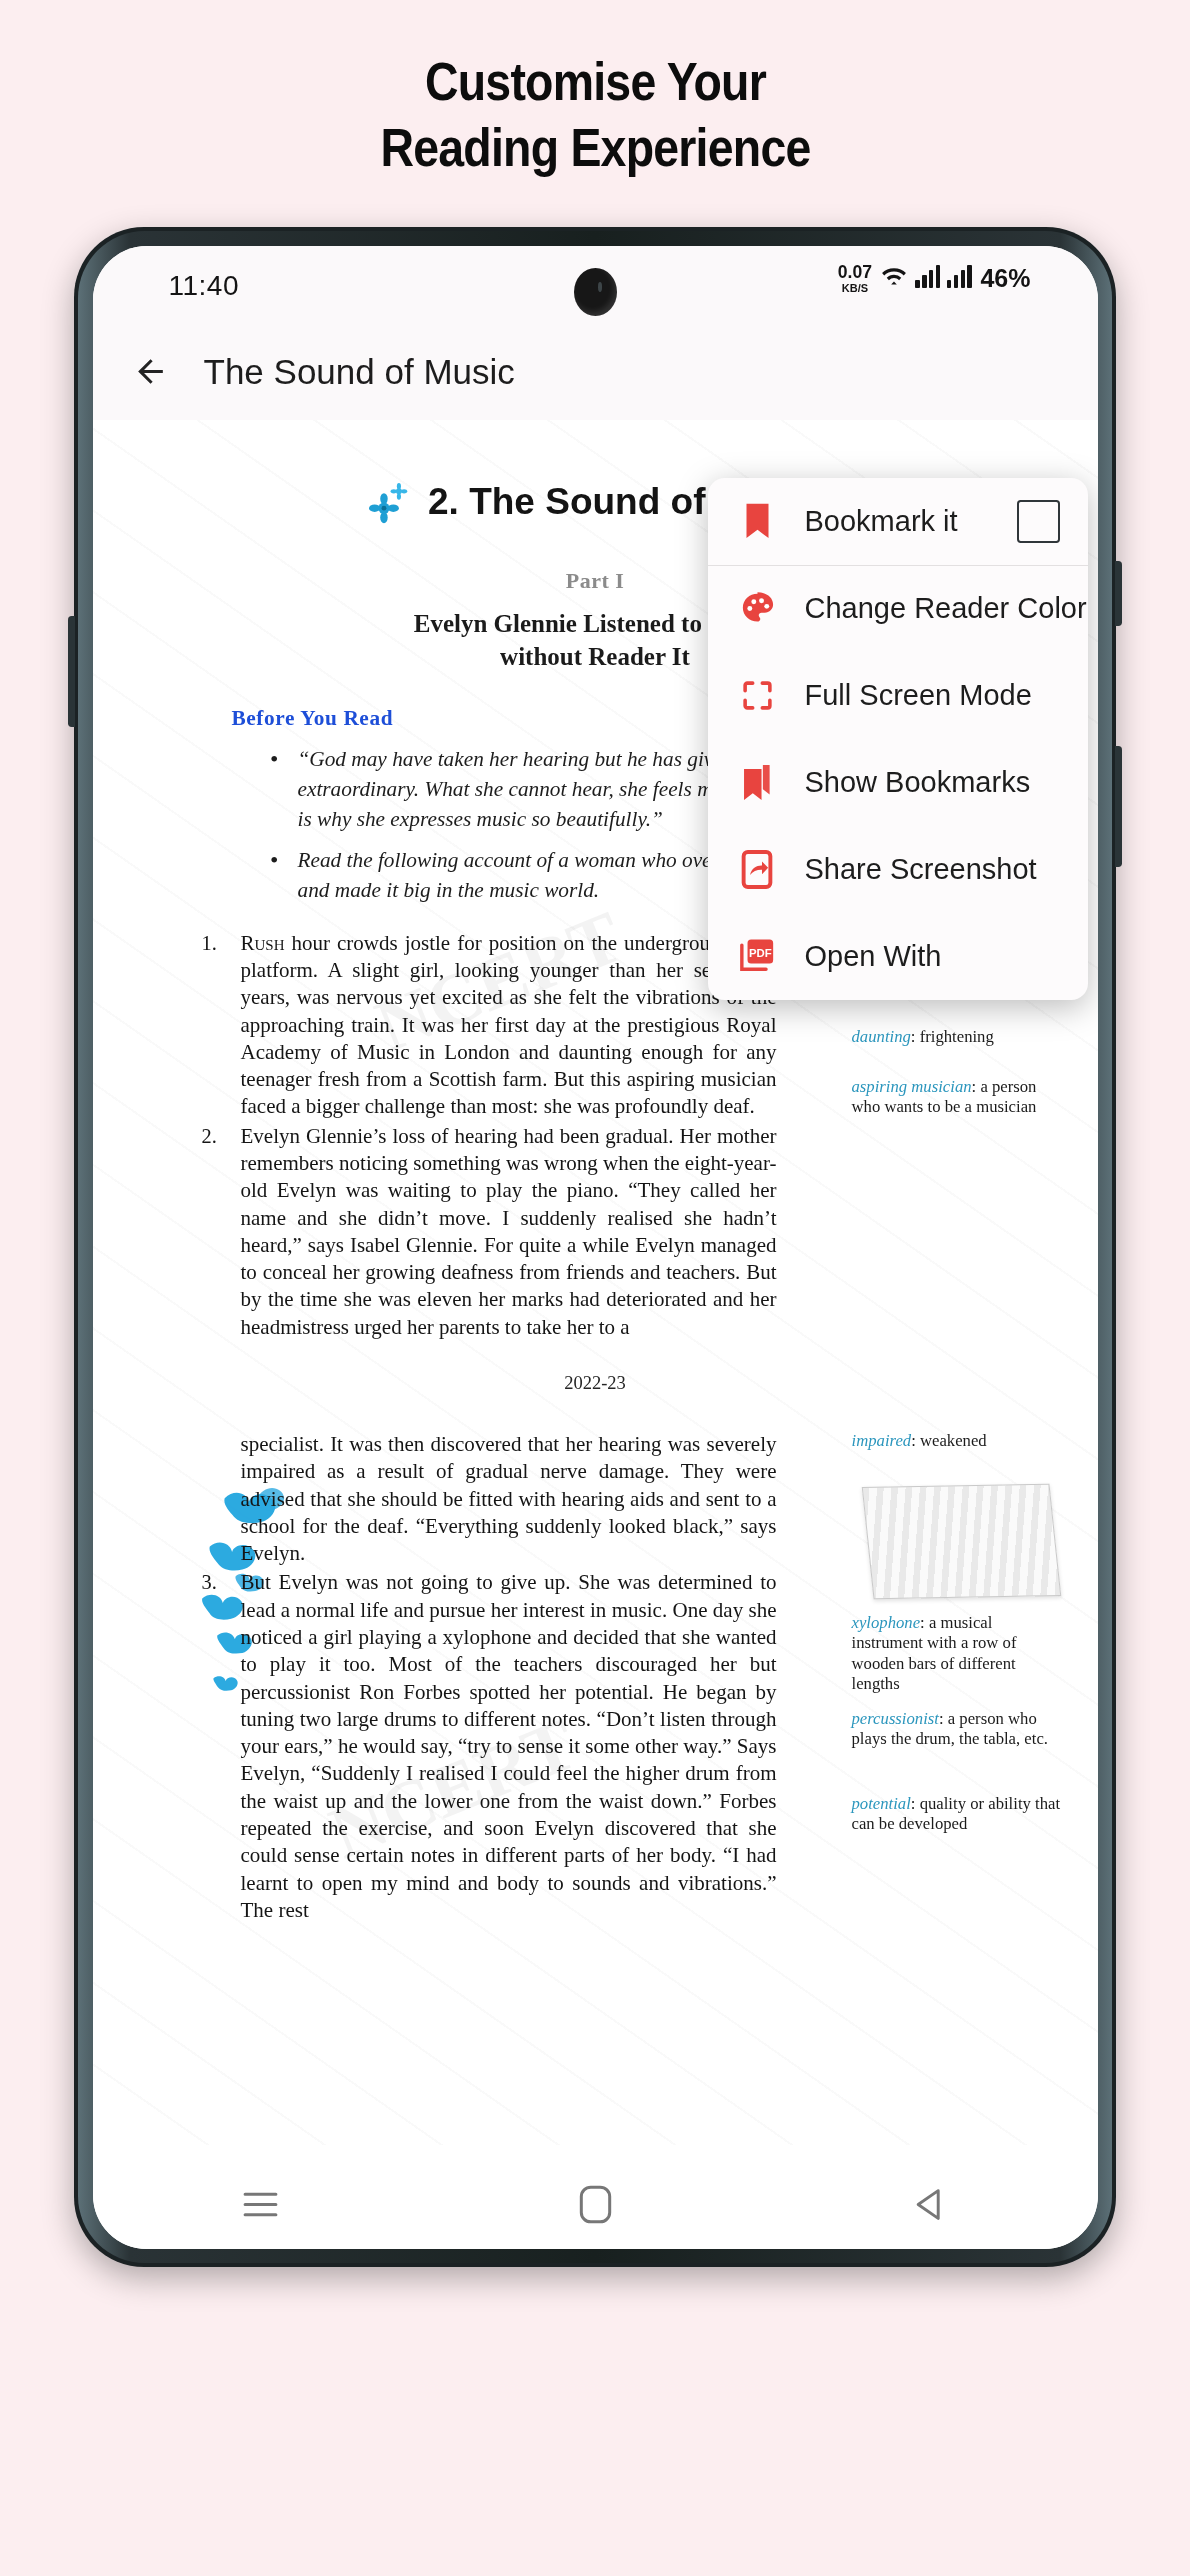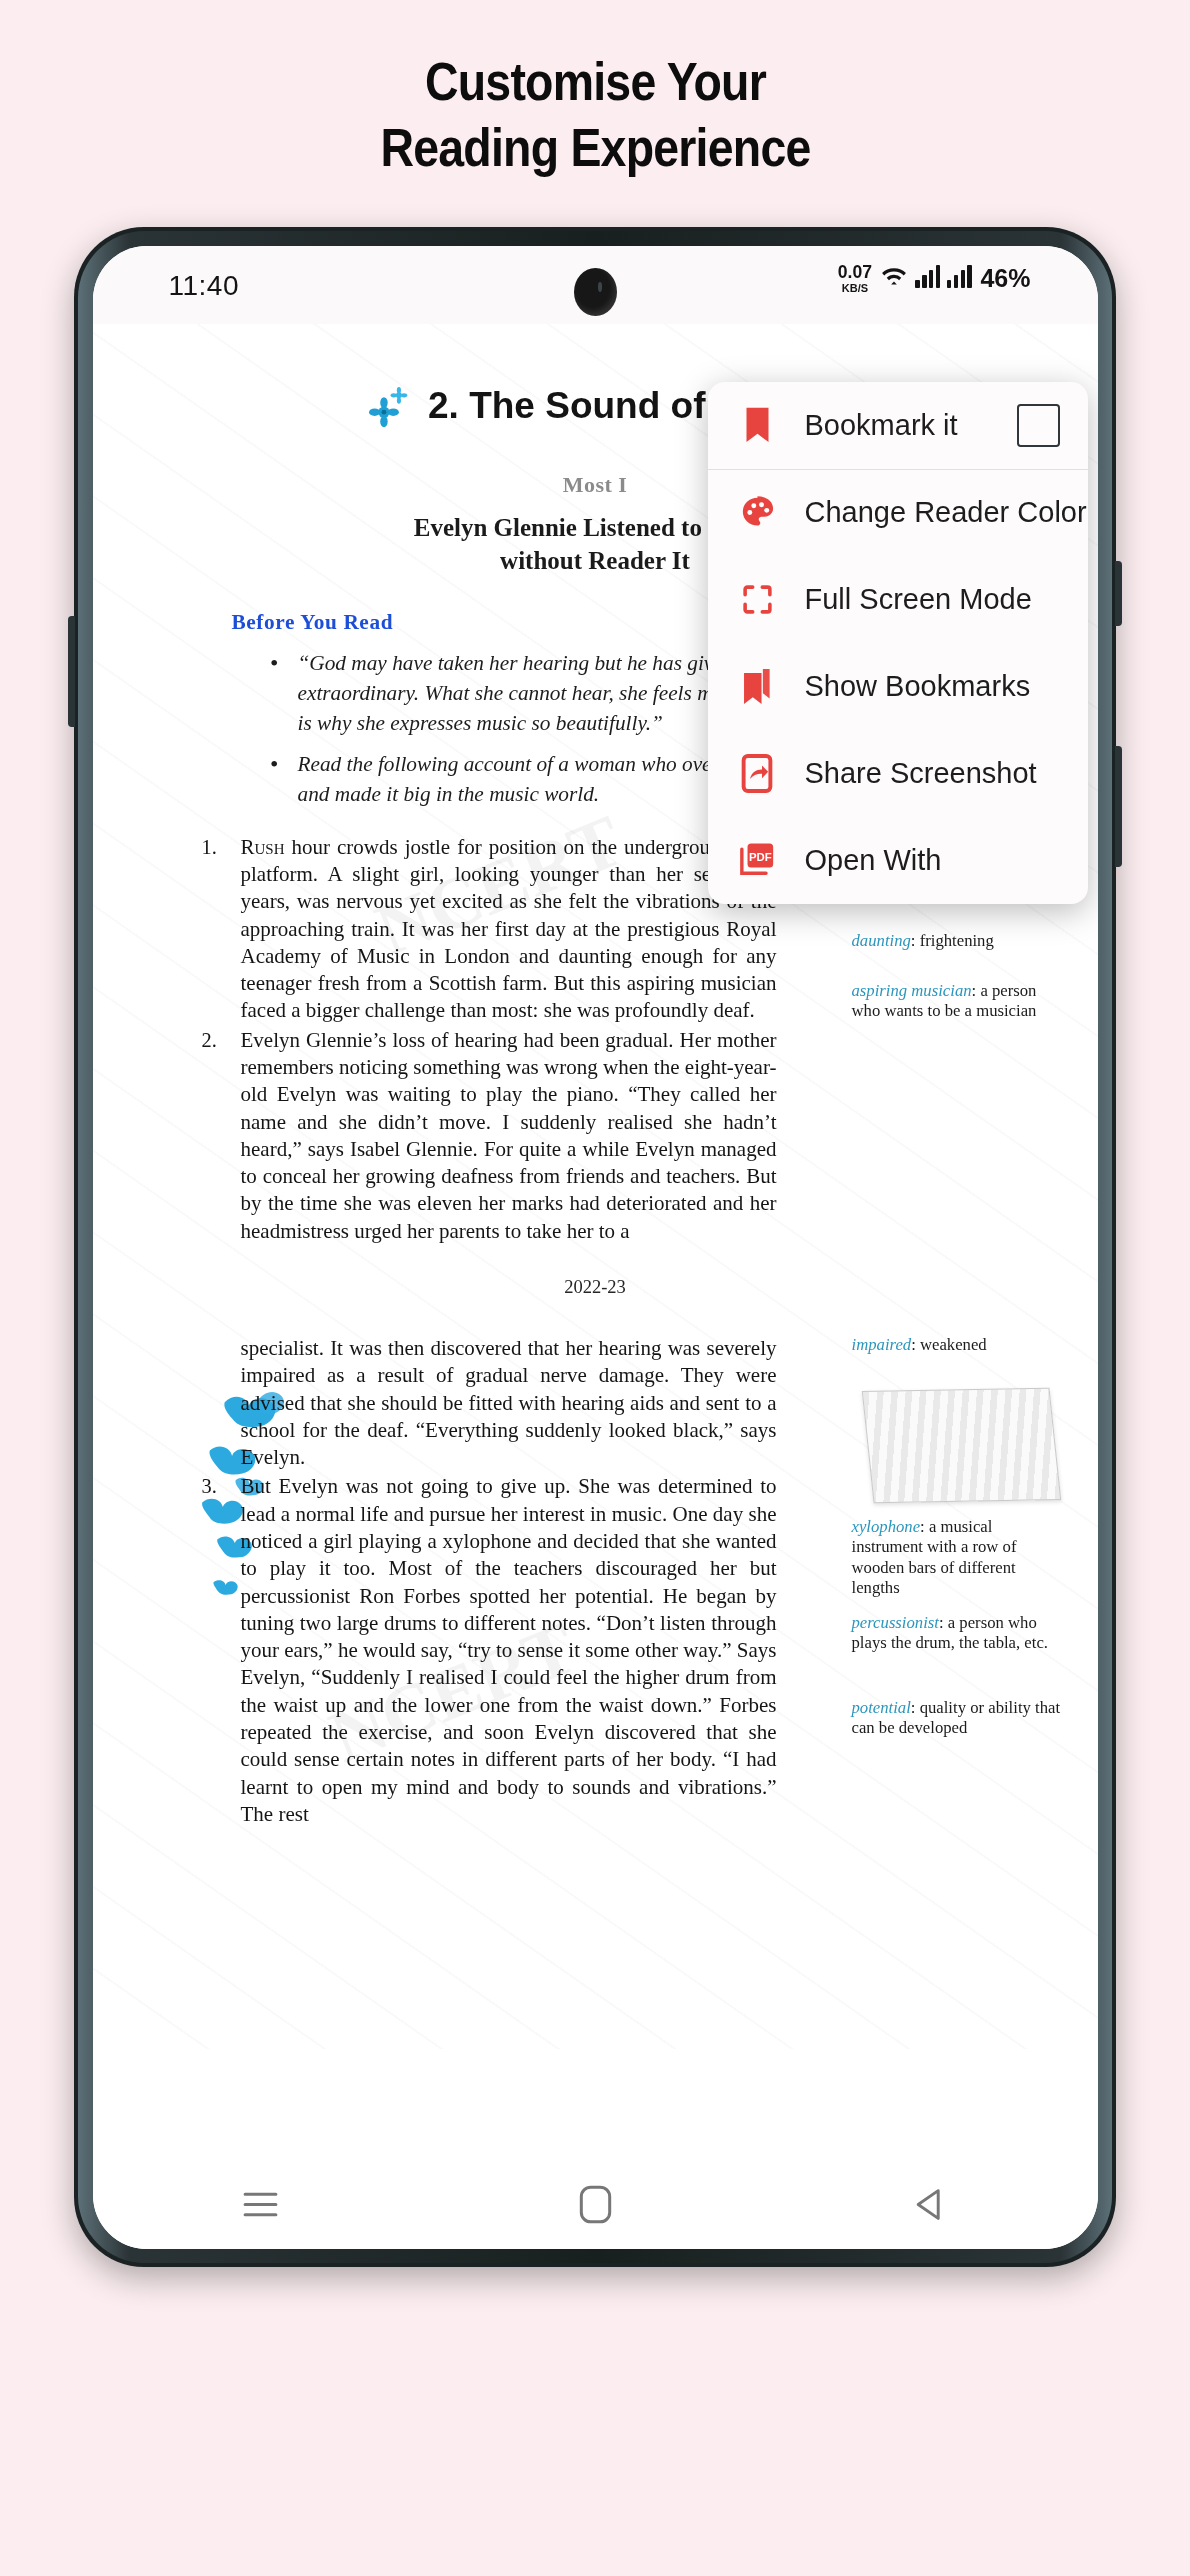--- a/index.html
+++ b/index.html
@@ -281,20 +281,28 @@
         <span class="bars">
             <i></i>
             <i></i>
             <i></i>
             <i></i>
           </span>
         <span class="batt">46%</span>
       </div>
     </div>
 
+    <div class="appbar">
+      <div class="back-ico">
+        <svg width="43" height="37" viewBox="0 0 24 24">
+          <path d="M20 11H7.8l5.6-5.6L12 4l-8 8 8 8 1.4-1.4L7.8 13H20z" fill="#232323"></path>
+        </svg>
+      </div>
+      <div class="appbar-title">The Sound of Music</div>
+    </div>
 
     <div class="doc">
       <div class="watermark"></div>
       <div class="wm-txt" style="left:278px;top:519px;">NCERT</div>
       <div class="wm-txt" style="left:232px;top:1326px;">NCERT</div>
 
       <div class="ch-title">
         <span class="flower">
           <svg width="43" height="43" viewBox="0 0 46 46">
             <g fill="#1f9fd4">
@@ -310,21 +318,21 @@
               <ellipse cx="32" cy="15.5" rx="2.2" ry="3.4"></ellipse>
               <ellipse cx="26.5" cy="10" rx="3.4" ry="2.2"></ellipse>
               <ellipse cx="37.5" cy="10" rx="3.4" ry="2.2"></ellipse>
             </g>
             <circle cx="16" cy="28" r="2.6" fill="#0a6f97"></circle>
           </svg>
         </span>
         <span>2. The Sound of Music</span>
       </div>
 
-      <div class="part">Most I</div>
+      <div class="part">Part I</div>
 
       <div class="subtitle">
         <span>Evelyn Glennie Listened to Sound</span><br>
         <span>without Reader It</span>
       </div>
 
       <div class="byr">Before You Read</div>
 
       <ul class="bullets">
         <li>“God may have taken her hearing but he has given her something extraordinary. What she cannot hear, she feels more deeply than any of us. That is why she expresses music so beautifully.”</li>

